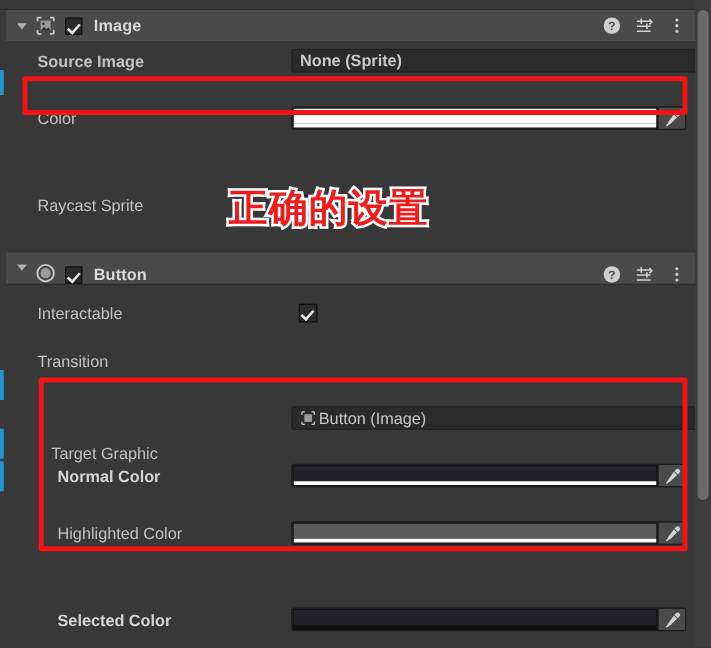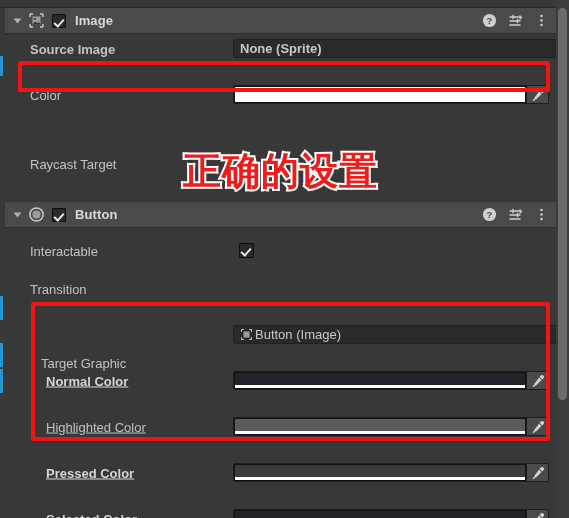--- a/index.html
+++ b/index.html
@@ -119,21 +119,21 @@
     font-size: 13px;
     color: #c2c2c2;
     white-space: nowrap;
     position: absolute;
     top: 50%;
     transform: translateY(-50%);
   }
   .lbl.bold { font-weight: bold; color: #d5d5d5; }
   .lbl.l1 { left: 25px; }
   .lbl.l2 { left: 36px; margin-top: 28px; }
-  .lbl.l3 { left: 41px; text-decoration: underline; }
+  .lbl.l3 { left: 41px; }
 
   .sub-arrow {
     position: absolute;
     left: 14px; top: 50%;
     transform: translateY(-50%);
     width: 0; height: 0;
     border-left: 5px solid #9a9a9a;
     border-top: 4px solid transparent;
     border-bottom: 4px solid transparent;
   }
@@ -274,21 +274,21 @@
     border: 4px solid #f01414;
     border-radius: 2px;
     pointer-events: none;
     z-index: 40;
   }
 
   
   .zh-note {
     position: absolute;
     z-index: 50;
-    font-size: 38px;
+    font-size: 31px;
     font-weight: bold;
     color: #ef1c1c;
     letter-spacing: 1px;
     white-space: nowrap;
     -webkit-text-stroke: 4px #ffffff;
     paint-order: stroke fill;
     font-family: "DejaVu Sans", "Liberation Sans", sans-serif;
   }
 
   
@@ -385,37 +385,37 @@
           <svg width="14" height="14" viewBox="0 0 14 14">
             <path d="M9.8 1.6a1.9 1.9 0 0 1 2.7 2.7l-1.2 1.2-2.7-2.7z" fill="#d2d2d2"></path>
             <path d="M8.1 3.4l2.5 2.5-5.3 5.3-1.3.5-1.5 1.5-.9-.9 1.5-1.5.5-1.3z" fill="#d2d2d2"></path>
           </svg>
         </span>
       </span>
     </div>
 
 
     <div class="row" style="top:71px;">
-      <span class="lbl l1">Raycast Target</span>
+      <span class="lbl l1">Raycast Sprite</span>
       <span class="vchk on"></span>
     </div>
 
     <div class="row" style="top:94px;">
       <span class="sub-arrow"></span>
       <span class="lbl l1">Raycast Padding</span>
     </div>
 
     <div class="row" style="top:117px;">
       <span class="lbl l1">Maskable</span>
     </div>
   </div>
 
   <div class="gap-strip" style="top:198px; height:5px;"></div>
 
-  <div class="comp-header" style="top:202px;">
+  <div class="comp-header" style="top:202px;align-items:flex-end;">
     <span class="foldout-arrow"></span>
     <span class="comp-icon">
       <svg width="17" height="17" viewBox="0 0 17 17">
         <circle cx="8.5" cy="8.5" r="6.6" fill="none" stroke="#c9c9c9" stroke-width="1.5"></circle>
         <circle cx="8.5" cy="8.5" r="4.1" fill="#9c9c9c"></circle>
       </svg>
     </span>
     <span class="chk on"></span>
     <span class="comp-title">Button</span>
     <span class="hdr-icons">
@@ -501,37 +501,20 @@
         </span>
         <span class="eyedrop">
           <svg width="14" height="14" viewBox="0 0 14 14">
             <path d="M9.8 1.6a1.9 1.9 0 0 1 2.7 2.7l-1.2 1.2-2.7-2.7z" fill="#d2d2d2"></path>
             <path d="M8.1 3.4l2.5 2.5-5.3 5.3-1.3.5-1.5 1.5-.9-.9 1.5-1.5.5-1.3z" fill="#d2d2d2"></path>
           </svg>
         </span>
       </span>
     </div>
 
-    <div class="row" style="top:117px;">
-      <span class="lbl l3 bold">Pressed Color</span>
-      <span class="colorfield">
-        <span class="swatchwrap">
-          <span class="swatch" id="sw-pressed" style="background: rgb(60, 60, 60);"></span>
-          <span class="alpha">
-              <i id="al-pressed" style="width: 100%;"></i>
-            </span>
-        </span>
-        <span class="eyedrop">
-          <svg width="14" height="14" viewBox="0 0 14 14">
-            <path d="M9.8 1.6a1.9 1.9 0 0 1 2.7 2.7l-1.2 1.2-2.7-2.7z" fill="#d2d2d2"></path>
-            <path d="M8.1 3.4l2.5 2.5-5.3 5.3-1.3.5-1.5 1.5-.9-.9 1.5-1.5.5-1.3z" fill="#d2d2d2"></path>
-          </svg>
-        </span>
-      </span>
-    </div>
 
     <div class="row" style="top:140px;">
       <span class="lbl l3 bold">Selected Color</span>
       <span class="colorfield">
         <span class="swatchwrap">
           <span class="swatch" id="sw-selected" style="background: rgb(35, 34, 40);"></span>
 
         </span>
         <span class="eyedrop">
           <svg width="14" height="14" viewBox="0 0 14 14">

